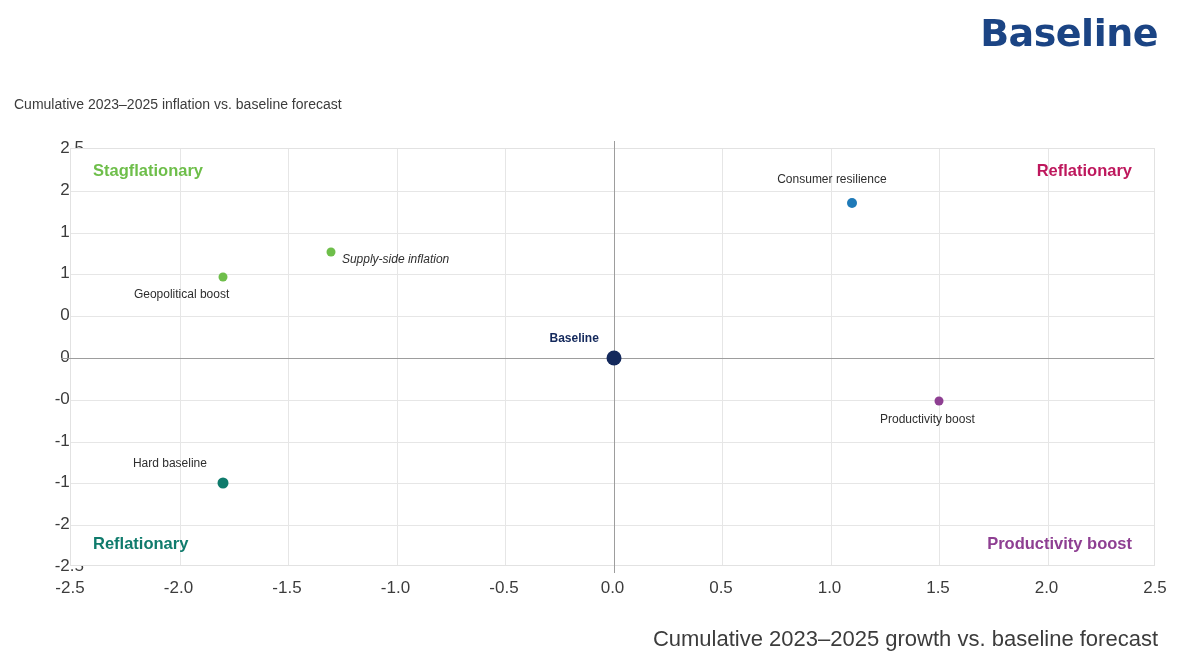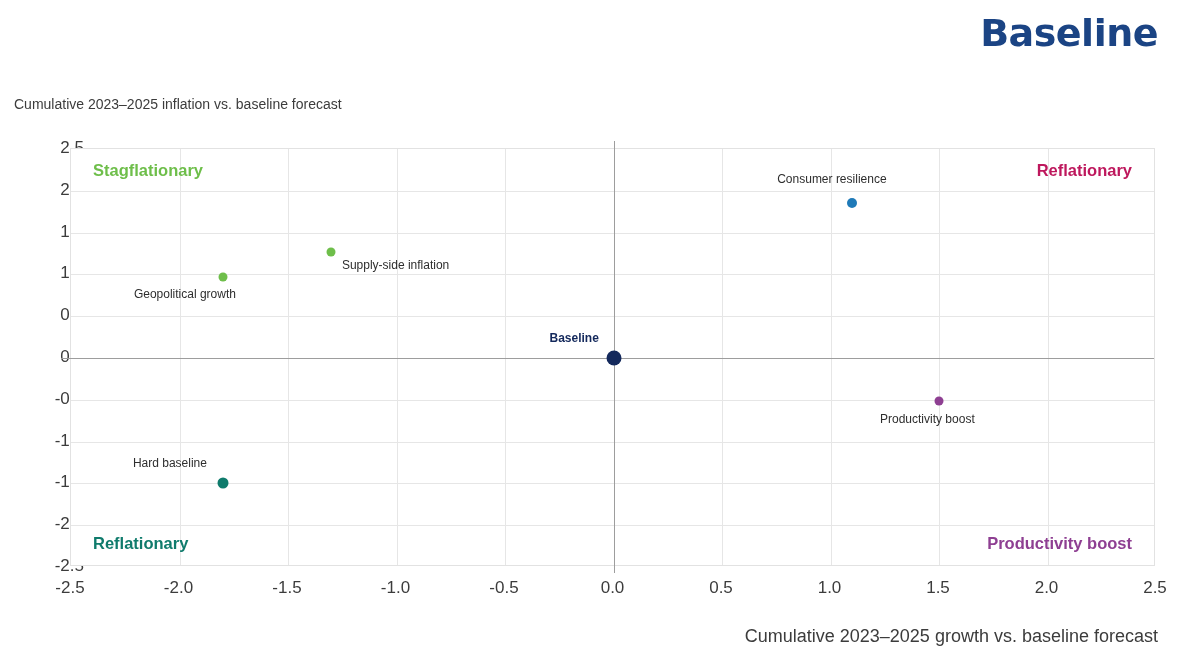--- a/index.html
+++ b/index.html
@@ -35,21 +35,21 @@
     left: 14px;
     top: 96px;
     font-size: 14px;
     color: #3c3c3c;
     white-space: nowrap;
   }
   .x-axis-title {
     position: absolute;
     right: 22px;
     top: 626px;
-    font-size: 18px;
+    font-size: 22px;
     color: #3c3c3c;
     white-space: nowrap;
   }
 
   
   .plot {
     position: absolute;
     left: 70px;
     top: 148px;
     width: 1085px;
@@ -188,23 +188,23 @@
       <div class="axis-h" style="top: 209px;"></div>
     </div>
   <div id="quad-layer">
       <div class="quad" style="color: rgb(110, 190, 74); left: 22px; top: 12px;">Stagflationary</div>
       <div class="quad" style="color: #be185d; right: 22px; top: 12px;">Reflationary</div>
       <div class="quad" style="color: rgb(15, 123, 108); left: 22px; bottom: 12px;">Reflationary</div>
       <div class="quad" style="color: rgb(142, 63, 146); right: 22px; bottom: 12px;">Productivity boost</div>
     </div>
   <div id="points-layer">
       <div class="pt" title="Geopolitical crises" style="left: 151.9px; top: 127.908px; width: 9px; height: 9px; background: rgb(110, 190, 74);"></div>
-      <div class="pt-label" style="left: 62.9px; top: 138.408px;">Geopolitical growth</div>
+      <div class="pt-label" style="left: 62.9px; top: 138.408px;">Geopolitical boost</div>
       <div class="pt" title="Supply-side inflation" style="left: 260.4px; top: 102.828px; width: 9px; height: 9px; background: rgb(110, 190, 74);"></div>
-      <div class="pt-label" style="left: 270.9px; top: 109px;">Supply-side inflation</div>
+      <div class="pt-label" style="left: 270.9px; top: 103px; font-style: italic;">Supply-side inflation</div>
       <div class="pt" title="Consumer resilience" style="left: 781.2px; top: 54.34px; width: 10px; height: 10px; background: rgb(31, 122, 184);"></div>
       <div class="pt-label" style="left: 706.2px; top: 23.34px;">Consumer resilience</div>
       <div class="pt" title="Baseline" style="left: 542.5px; top: 209px; width: 15px; height: 15px; background: rgb(20, 41, 92);"></div>
       <div class="pt-label bold" style="color: rgb(20, 41, 92); left: 478.5px; top: 182px;">Baseline</div>
       <div class="pt" title="Productivity boost" style="left: 868px; top: 252.472px; width: 9px; height: 9px; background: rgb(142, 63, 146);"></div>
       <div class="pt-label" style="left: 809px; top: 262.972px;">Productivity boost</div>
       <div class="pt" title="Hard landing" style="left: 151.9px; top: 334.4px; width: 11px; height: 11px; background: rgb(15, 123, 108);"></div>
       <div class="pt-label" style="left: 61.9px; top: 307.4px;">Hard baseline</div>
     </div>
 </div>

